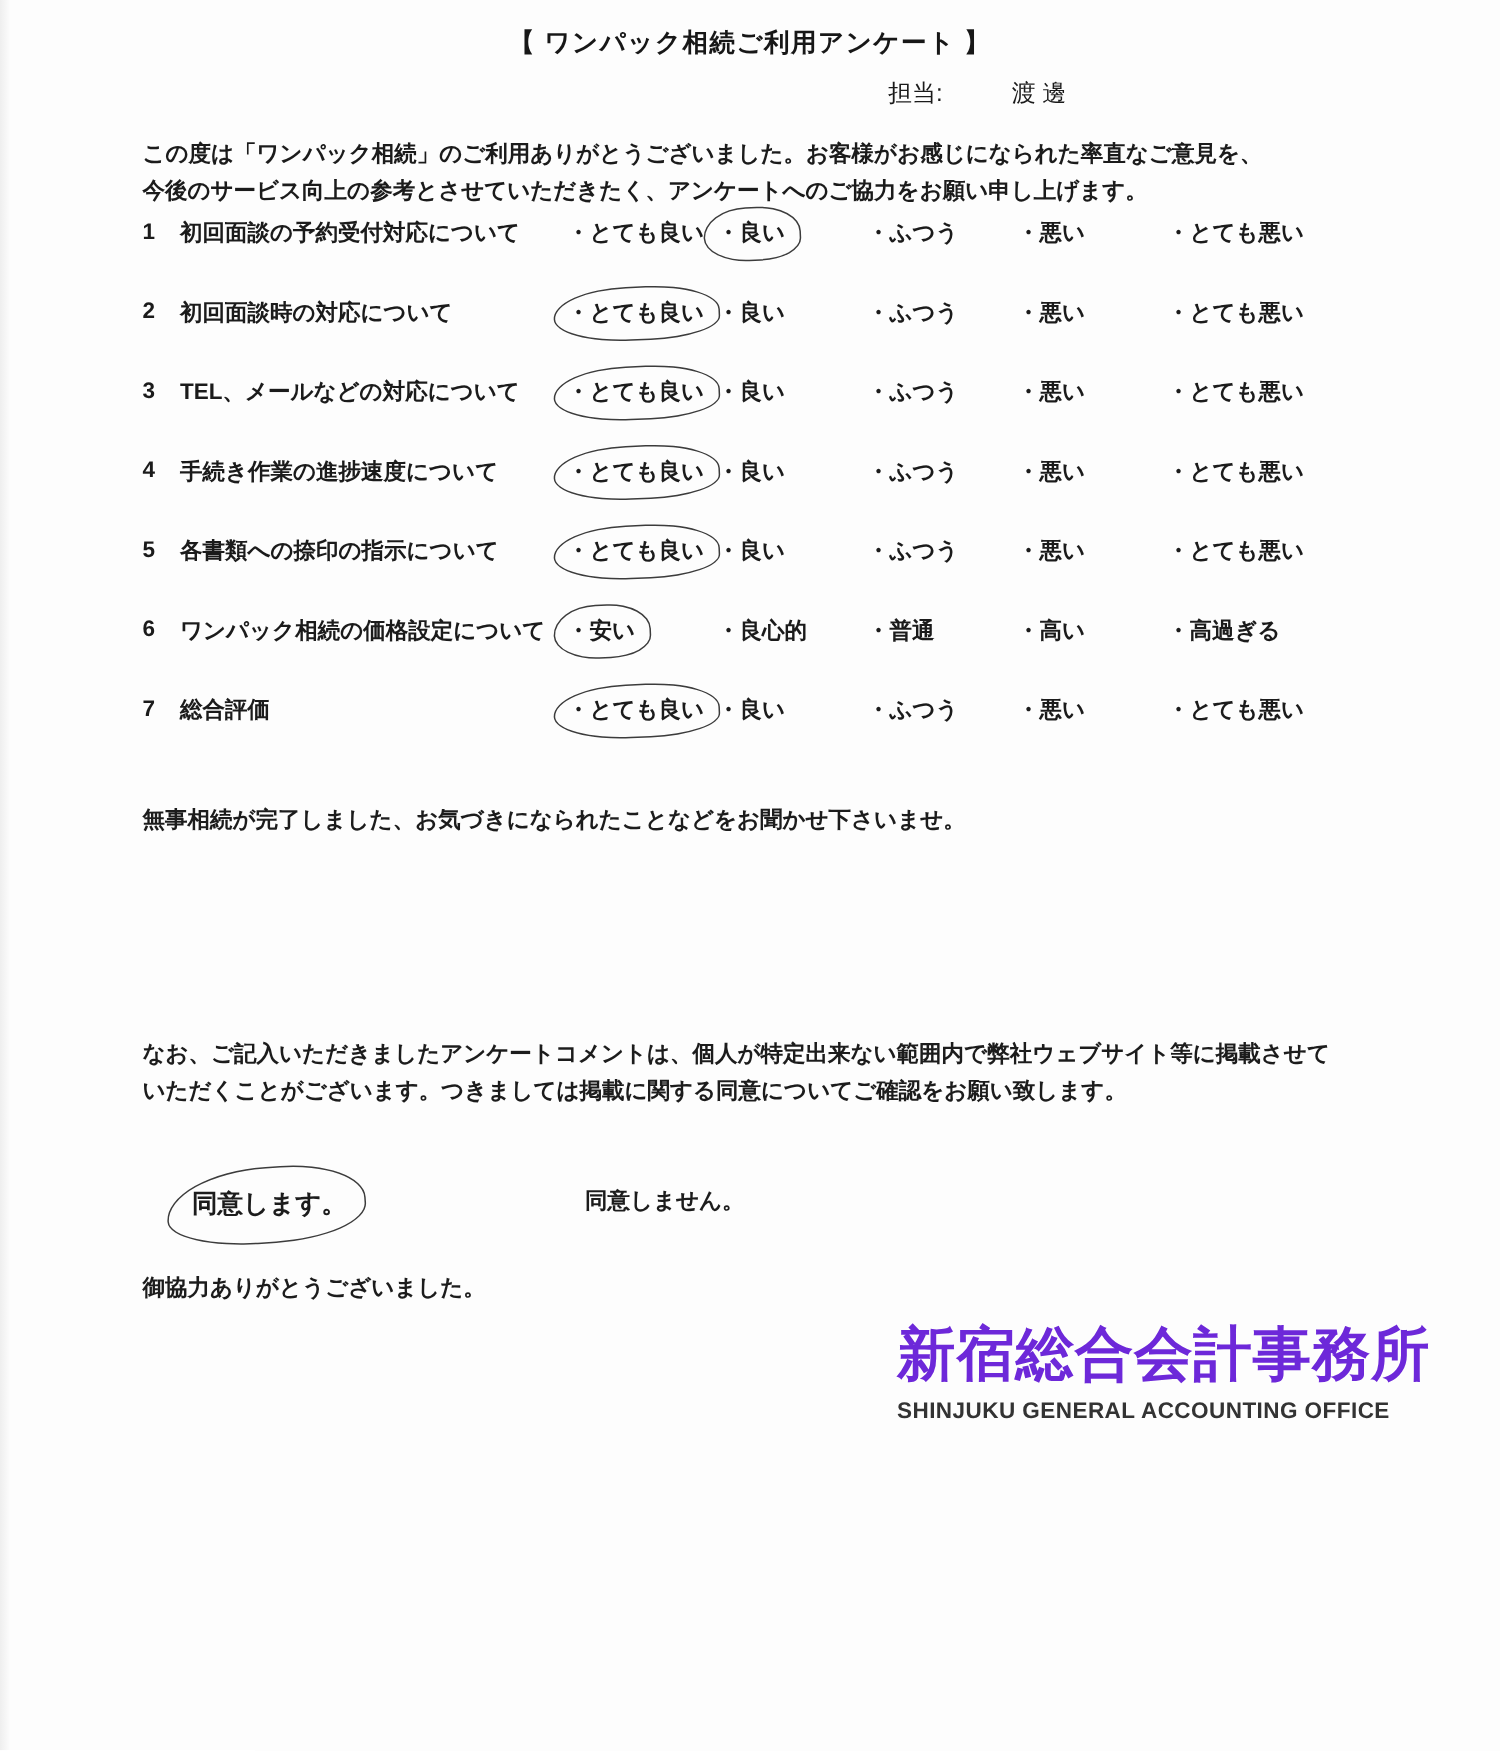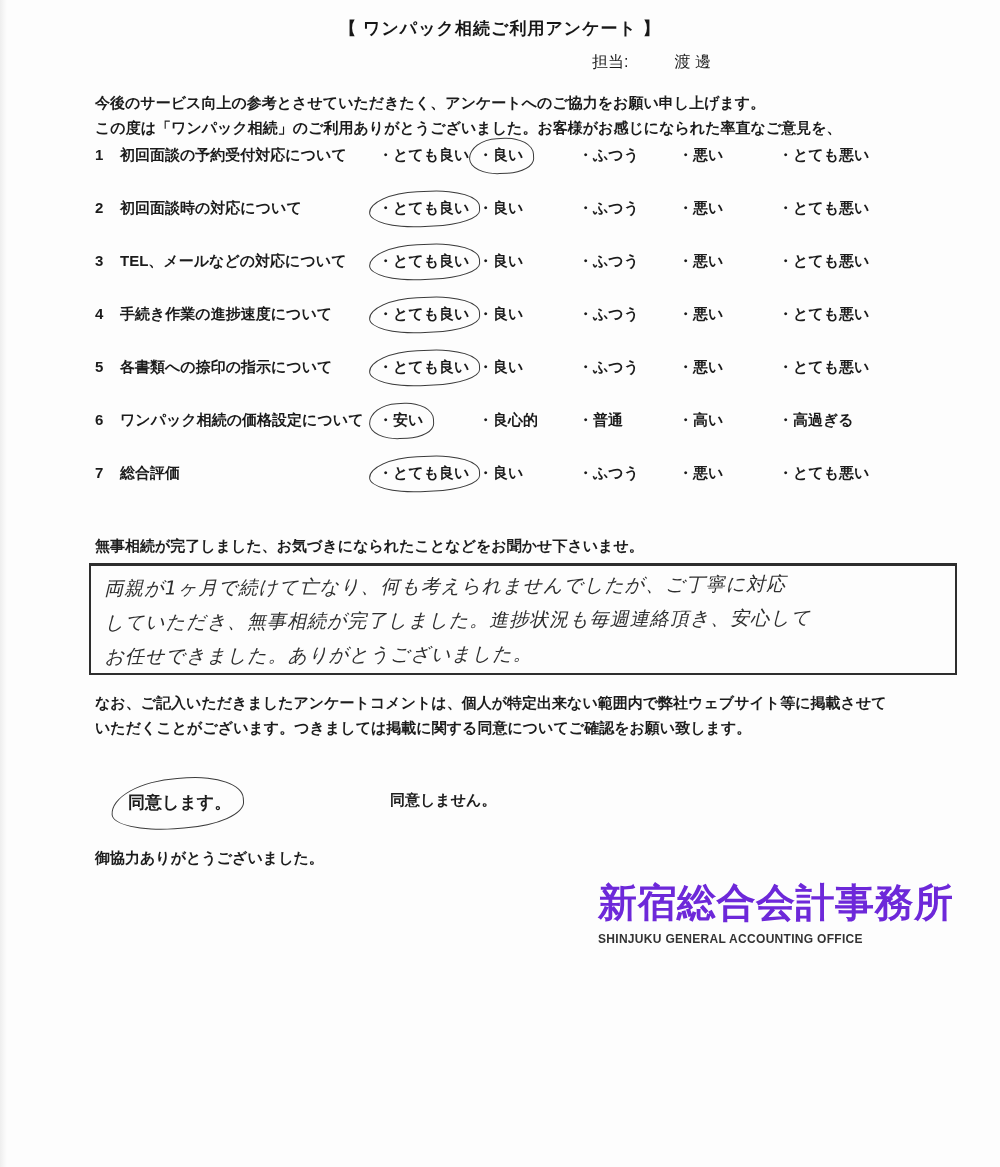--- a/index.html
+++ b/index.html
@@ -67,39 +67,39 @@
   .consent-disagree { position:absolute; top:791px; left:390px;
     font-size:15px; font-weight:600; }
   .thanks { position:absolute; top:849px; left:95px; font-size:15px; font-weight:600; }
   .logo { position:absolute; top:876px; left:598px; width:280px; }
   .logo-jp {
     font-family:"Liberation Serif","DejaVu Serif",serif;
     font-size:39px; font-weight:600; letter-spacing:0.5px; color:#6d28d9;
     white-space:nowrap;
   }
   .logo-en {
-    font-size:12px; font-weight:600; letter-spacing:0.3px; color:#333;
+    font-size:15px; font-weight:600; letter-spacing:0.3px; color:#333;
     margin-top:2px; white-space:nowrap;
   }
 </style>
 </head>
 <body>
 
 <div class="page">
 
   <div class="title">【 ワンパック相続ご利用アンケート 】</div>
 
   <div class="staff">
     <span>担当:</span>
     <span>渡 邊</span>
   </div>
 
   <div class="intro">
+    <div>この度は「ワンパック相続」のご利用ありがとうございました。お客様がお感じになられた率直なご意見を、</div>
     <div>今後のサービス向上の参考とさせていただきたく、アンケートへのご協力をお願い申し上げます。</div>
-    <div>この度は「ワンパック相続」のご利用ありがとうございました。お客様がお感じになられた率直なご意見を、</div>
   </div>
 
   <div class="questions">
     <div class="q-row">
       <span class="q-no">1</span>
       <span class="q-text">初回面談の予約受付対応について</span>
       <span class="opts" style="display:flex;">
           <span class="opt-cell"><span class="opt">・とても良い</span></span>
           <span class="opt-cell"><span class="opt">・良い<i class="ellipse"></i></span></span>
           <span class="opt-cell"><span class="opt">・ふつう</span></span>
@@ -176,27 +176,20 @@
           <span class="opt-cell"><span class="opt">・良い</span></span>
           <span class="opt-cell"><span class="opt">・ふつう</span></span>
           <span class="opt-cell"><span class="opt">・悪い</span></span>
           <span class="opt-cell"><span class="opt">・とても悪い</span></span>
         </span>
     </div>
   </div>
 
   <div class="comment-prompt">無事相続が完了しました、お気づきになられたことなどをお聞かせ下さいませ。</div>
 
-  <div class="comment-box">
-    <div class="handwriting">
-      <div>両親が1ヶ月で続けて亡なり、何も考えられませんでしたが、ご丁寧に対応</div>
-      <div>していただき、無事相続が完了しました。進捗状況も毎週連絡頂き、安心して</div>
-      <div>お任せできました。ありがとうございました。</div>
-    </div>
-  </div>
 
   <div class="notice">
     <div>なお、ご記入いただきましたアンケートコメントは、個人が特定出来ない範囲内で弊社ウェブサイト等に掲載させて</div>
     <div>いただくことがございます。つきましては掲載に関する同意についてご確認をお願い致します。</div>
   </div>
 
 
   <div class="consent-agree circled-consent">
     <span class="opt">
       <span>同意します。</span>

